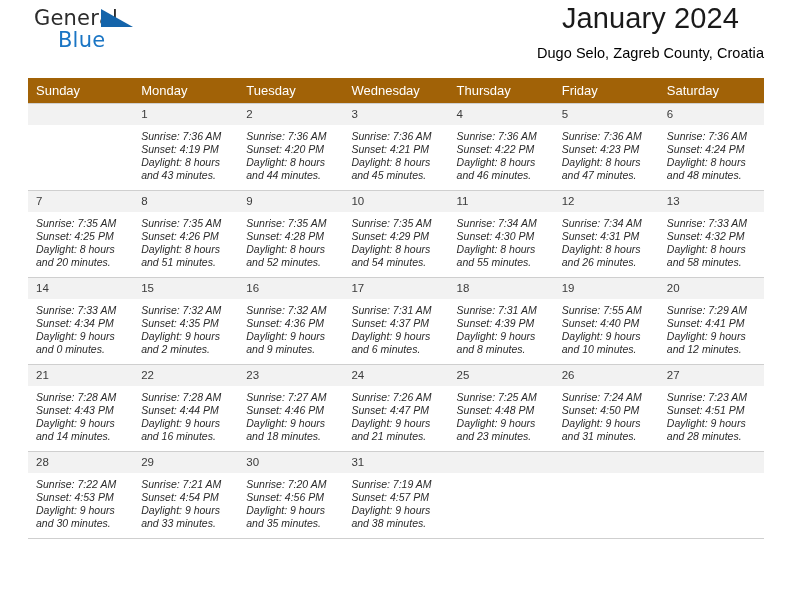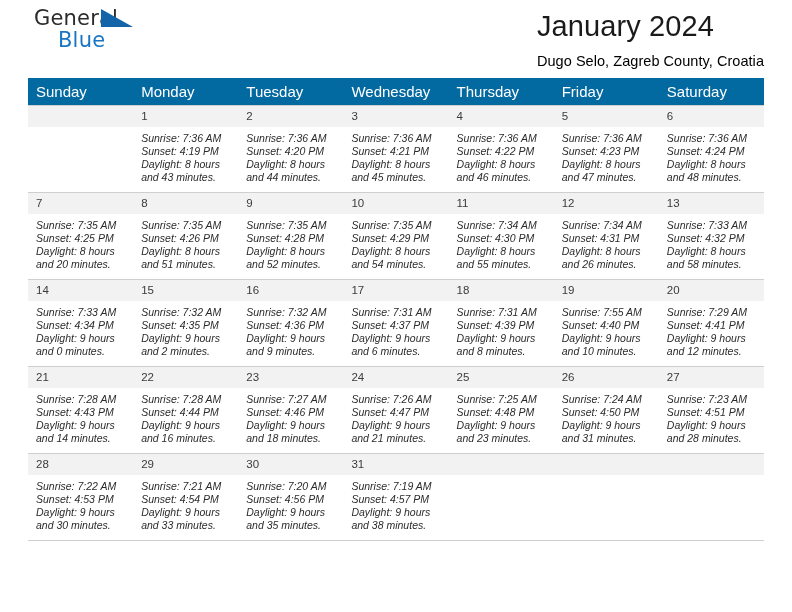--- a/index.html
+++ b/index.html
@@ -60,22 +60,22 @@
     position: absolute;
     left: 30px;
     top: 22px;
     font-size: 21px;
     letter-spacing: 0.2px;
     color: #1a75c4;
     font-family: "DejaVu Sans", sans-serif;
     font-weight: 400;
   }
   .titlebox {
-    text-align: left;
-    padding-top: 10px;
+    text-align: center;
+    padding-top: 2px;
   }
   .cal-title {
     font-size: 29px;
     color: #1a1a1a;
     font-weight: 400;
     line-height: 1.15;
     letter-spacing: 0.1px;
   }
   .cal-subtitle {
     font-size: 14.5px;
@@ -86,23 +86,23 @@
   }
 
   
   table.calendar {
     width: 736px;
     border-collapse: collapse;
     table-layout: fixed;
     margin-top: 2px;
   }
   table.calendar th {
-    background: #0369a1;
+    background: #a16207;
     color: #ffffff;
-    font-size: 15px;
+    font-size: 13px;
     font-weight: 400;
     text-align: left;
     padding: 5px 0 5px 8px;
     height: 12px;
     border: none;
   }
   table.calendar td {
     vertical-align: top;
     border-top: 1px solid #cfcfcf;
     border-bottom: 1px solid #cfcfcf;

